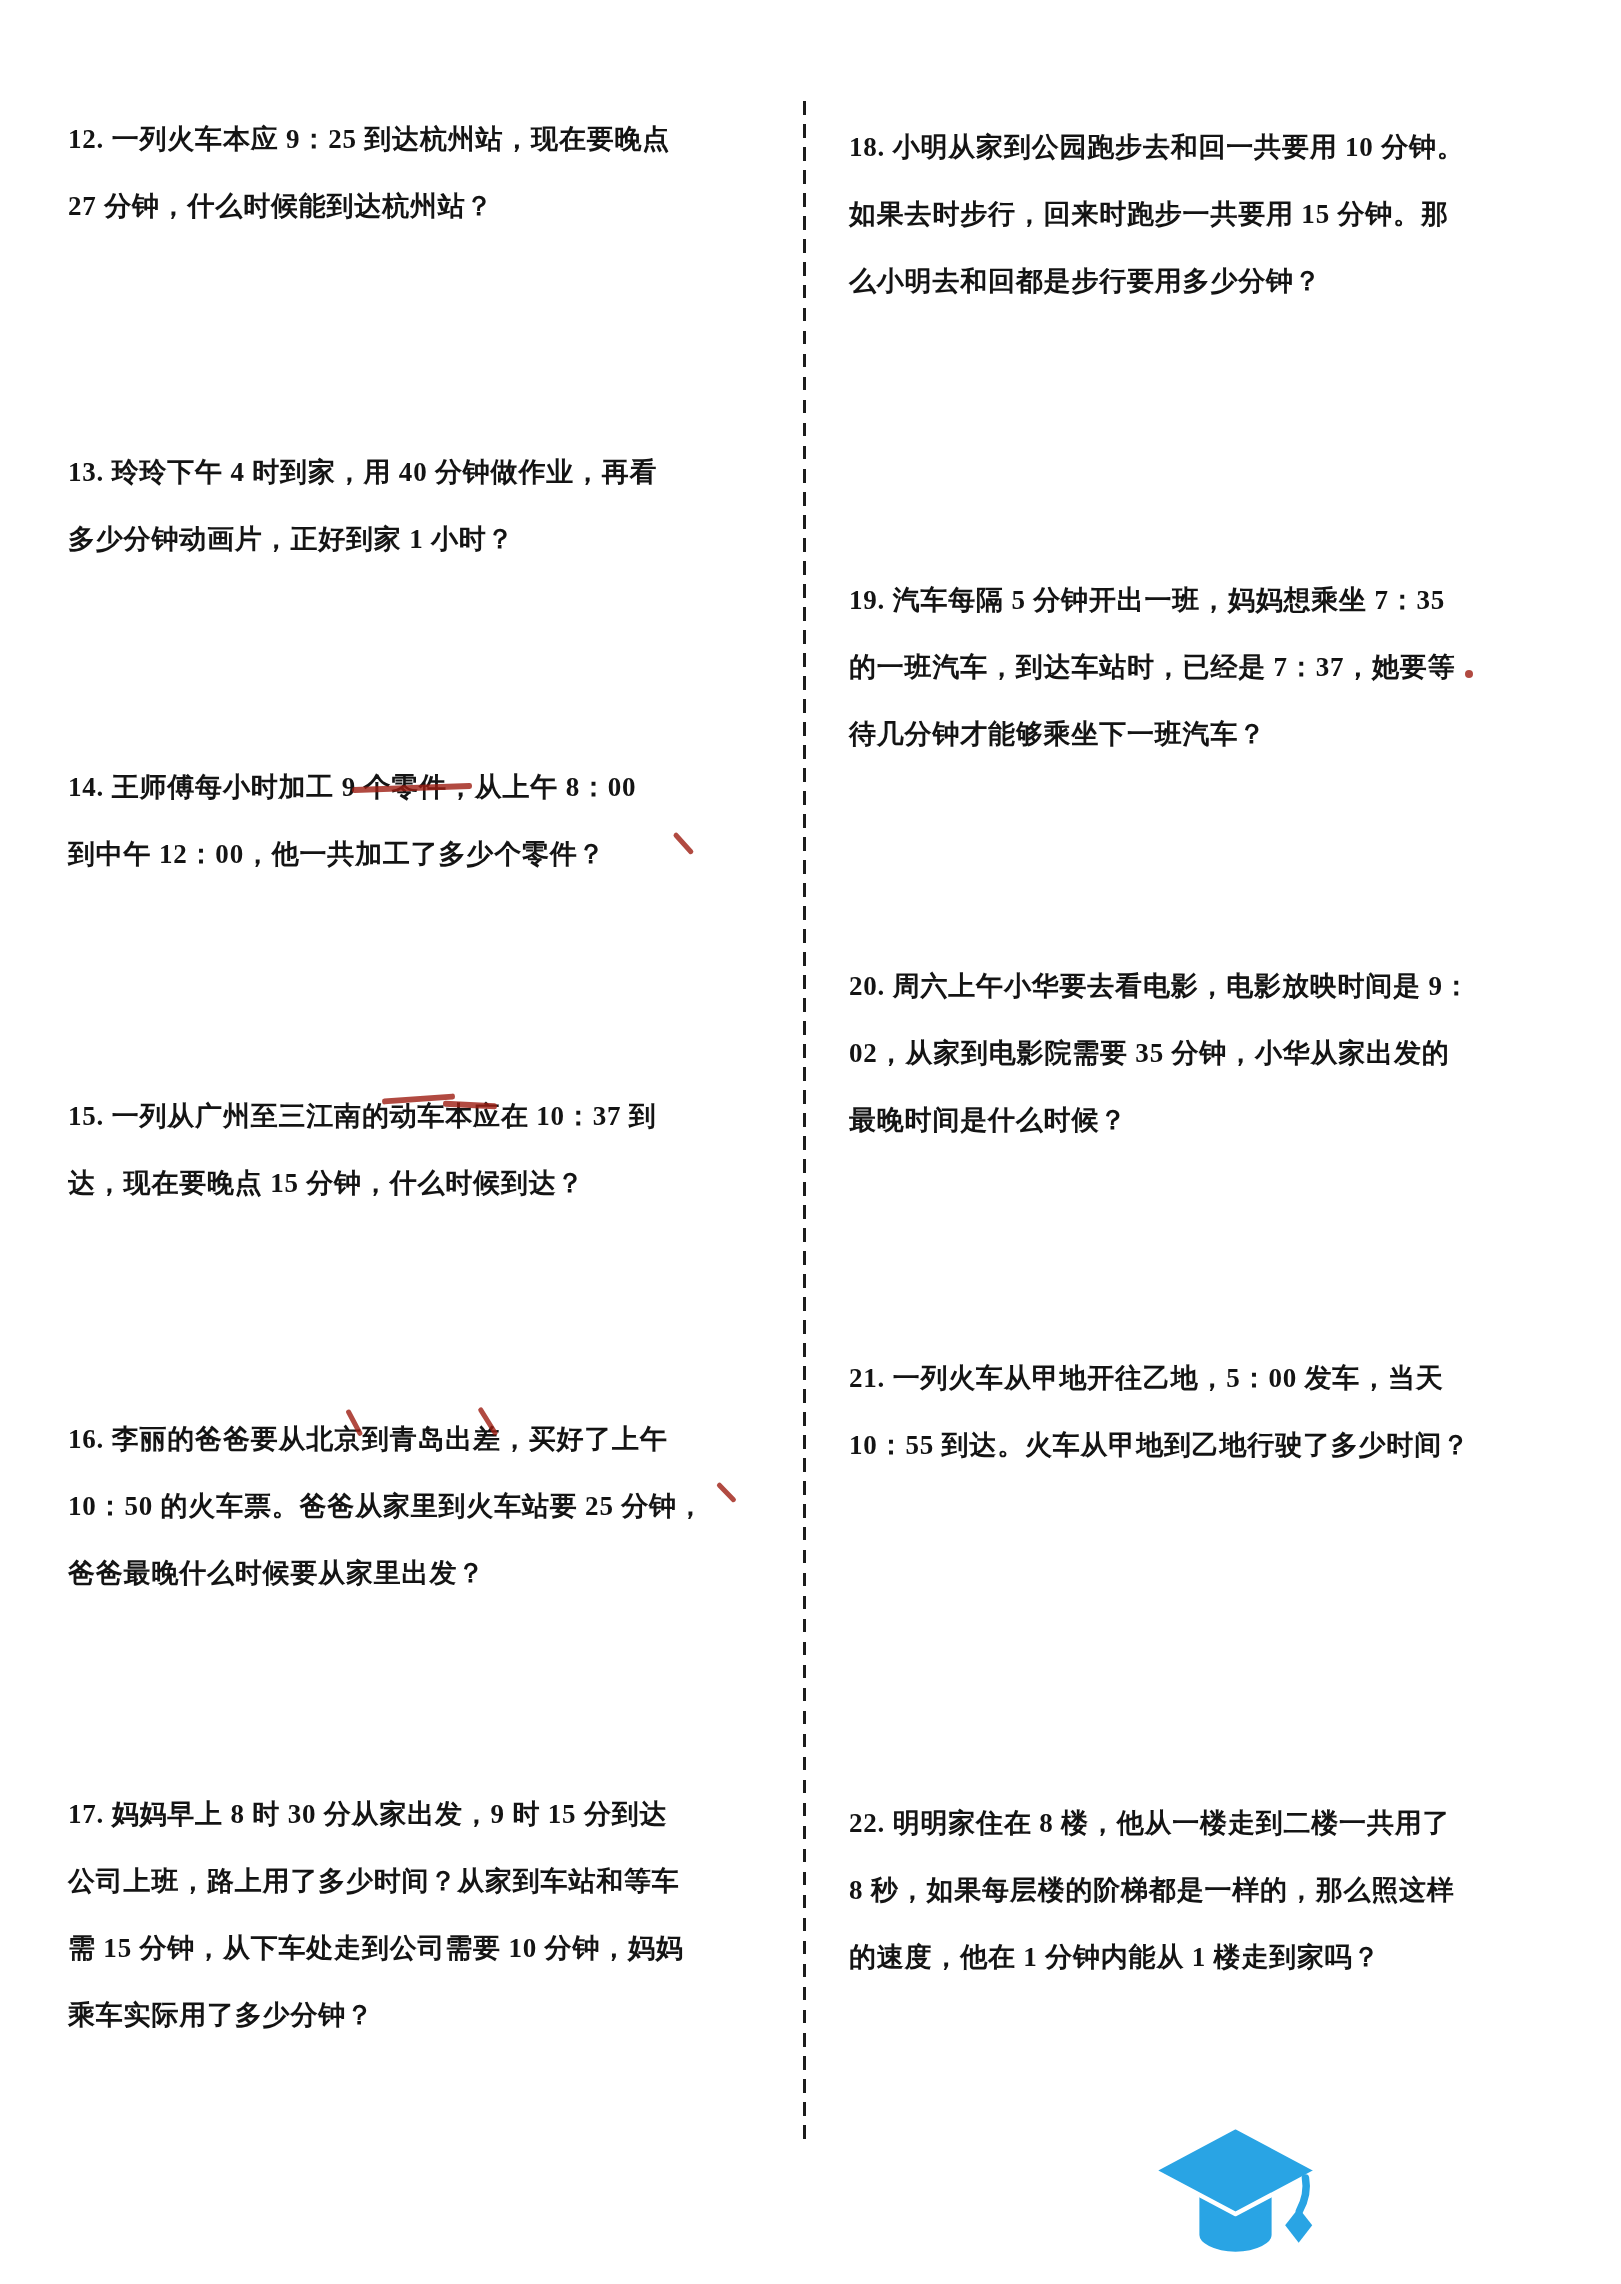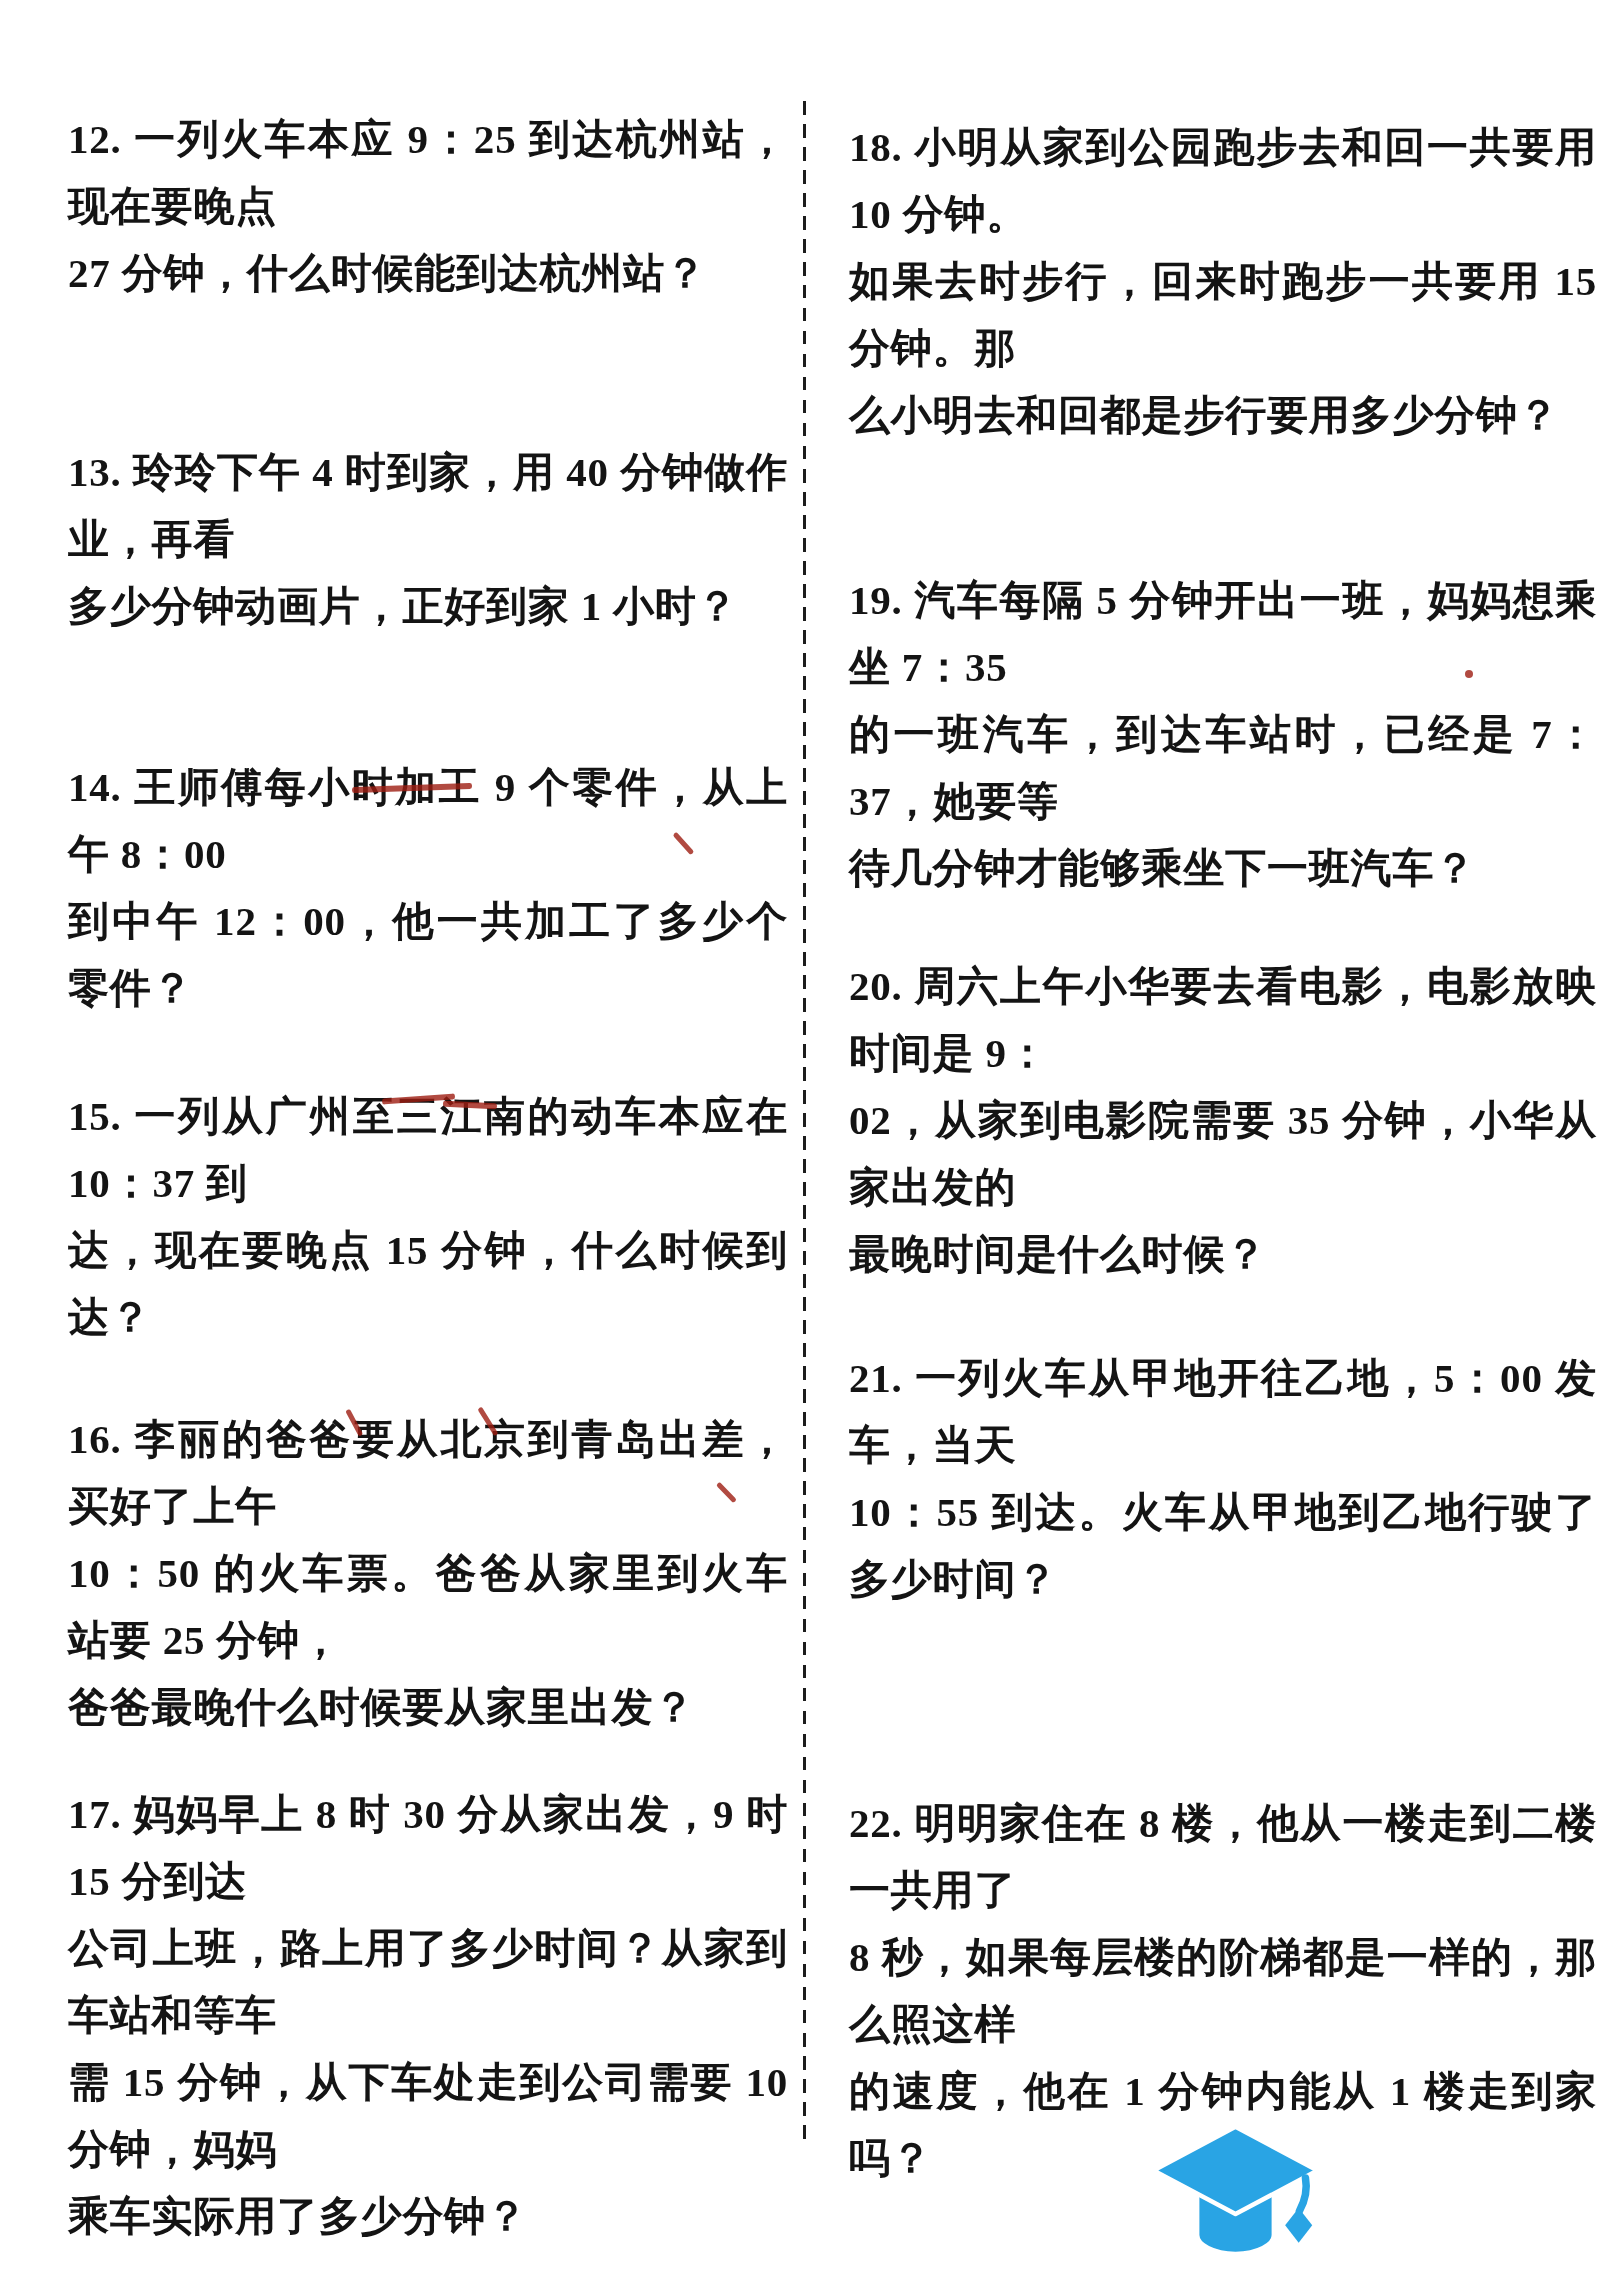--- a/index.html
+++ b/index.html
@@ -12,21 +12,21 @@
     overflow:hidden;
   }
   .divider{
     position:absolute;
     left:803px;top:101px;
     width:3.2px;height:2039px;
     background:repeating-linear-gradient(to bottom,#1c1c1c 0 13.5px,transparent 13.5px 23px);
   }
   .problem{
     position:absolute;
-    font-size:41px;
+    font-size:27px;
     line-height:67px;
     font-weight:600;
     white-space:pre-line;
     text-align:justify;
     letter-spacing:0.8px;
   }
   .col-left .problem{left:68px;width:720px;}
   .col-right .problem{left:849px;width:748px;}
   .p12{top:106px;}
   .p13{top:439px;}

